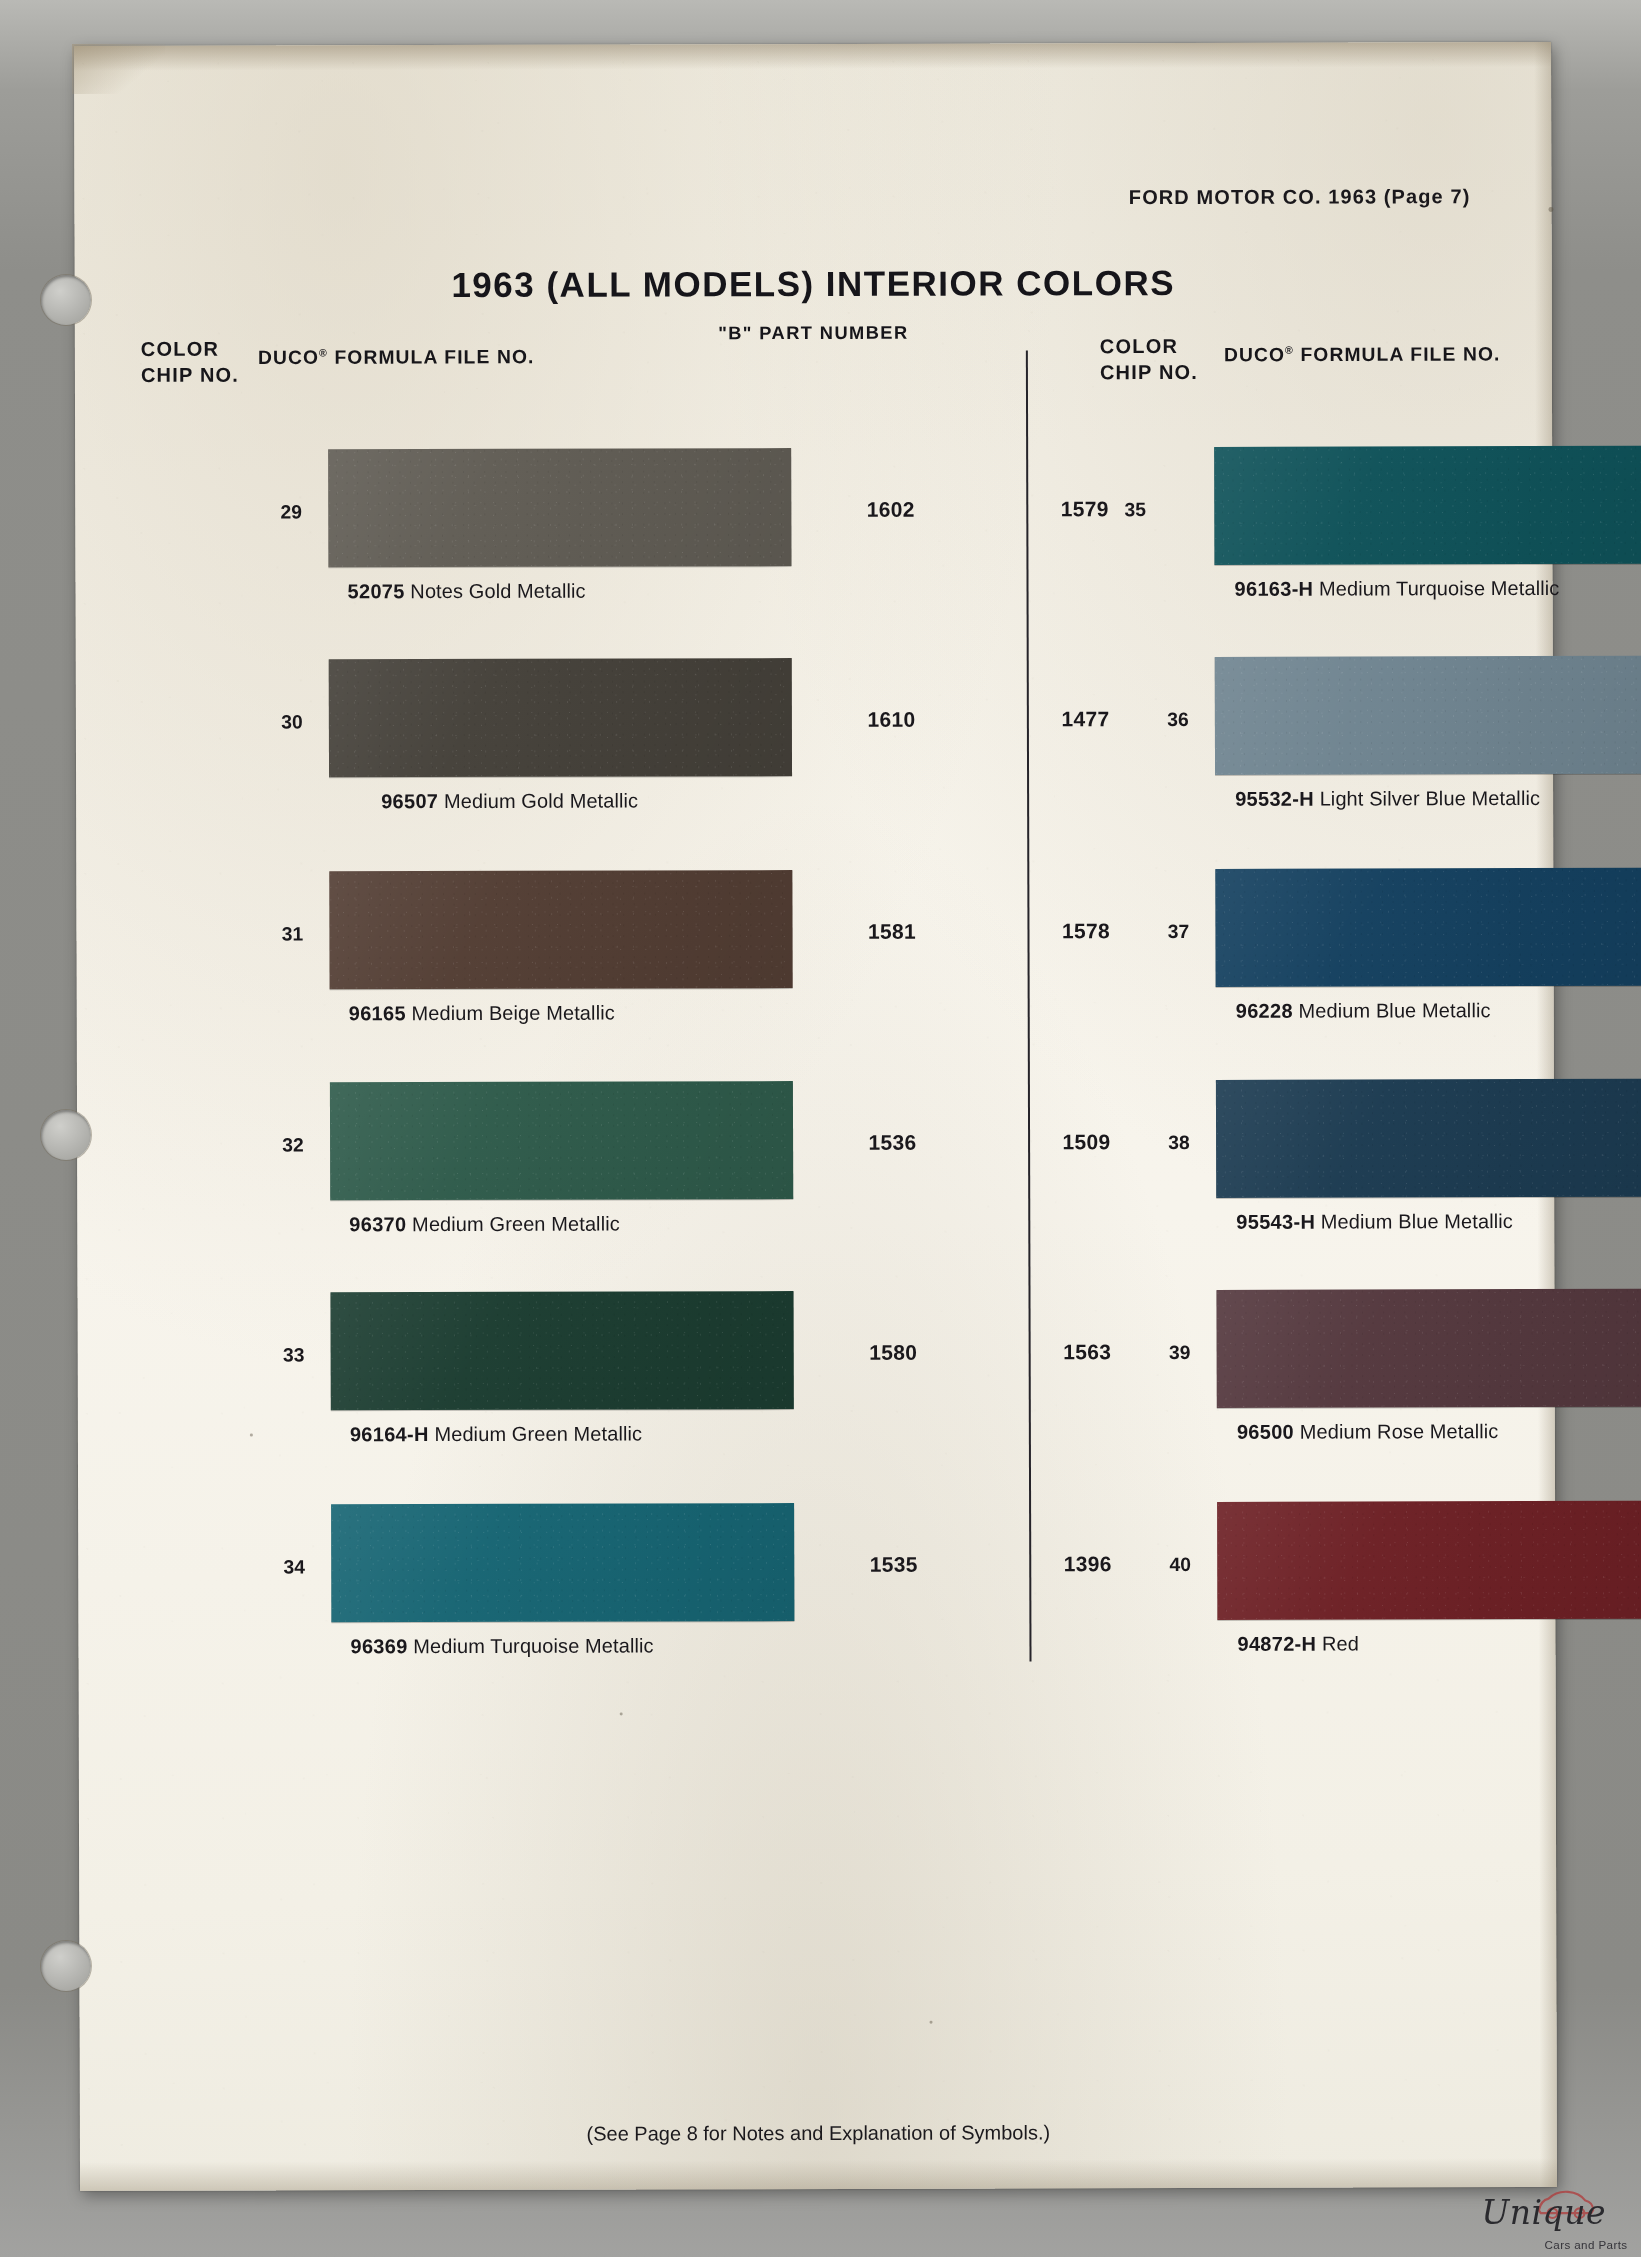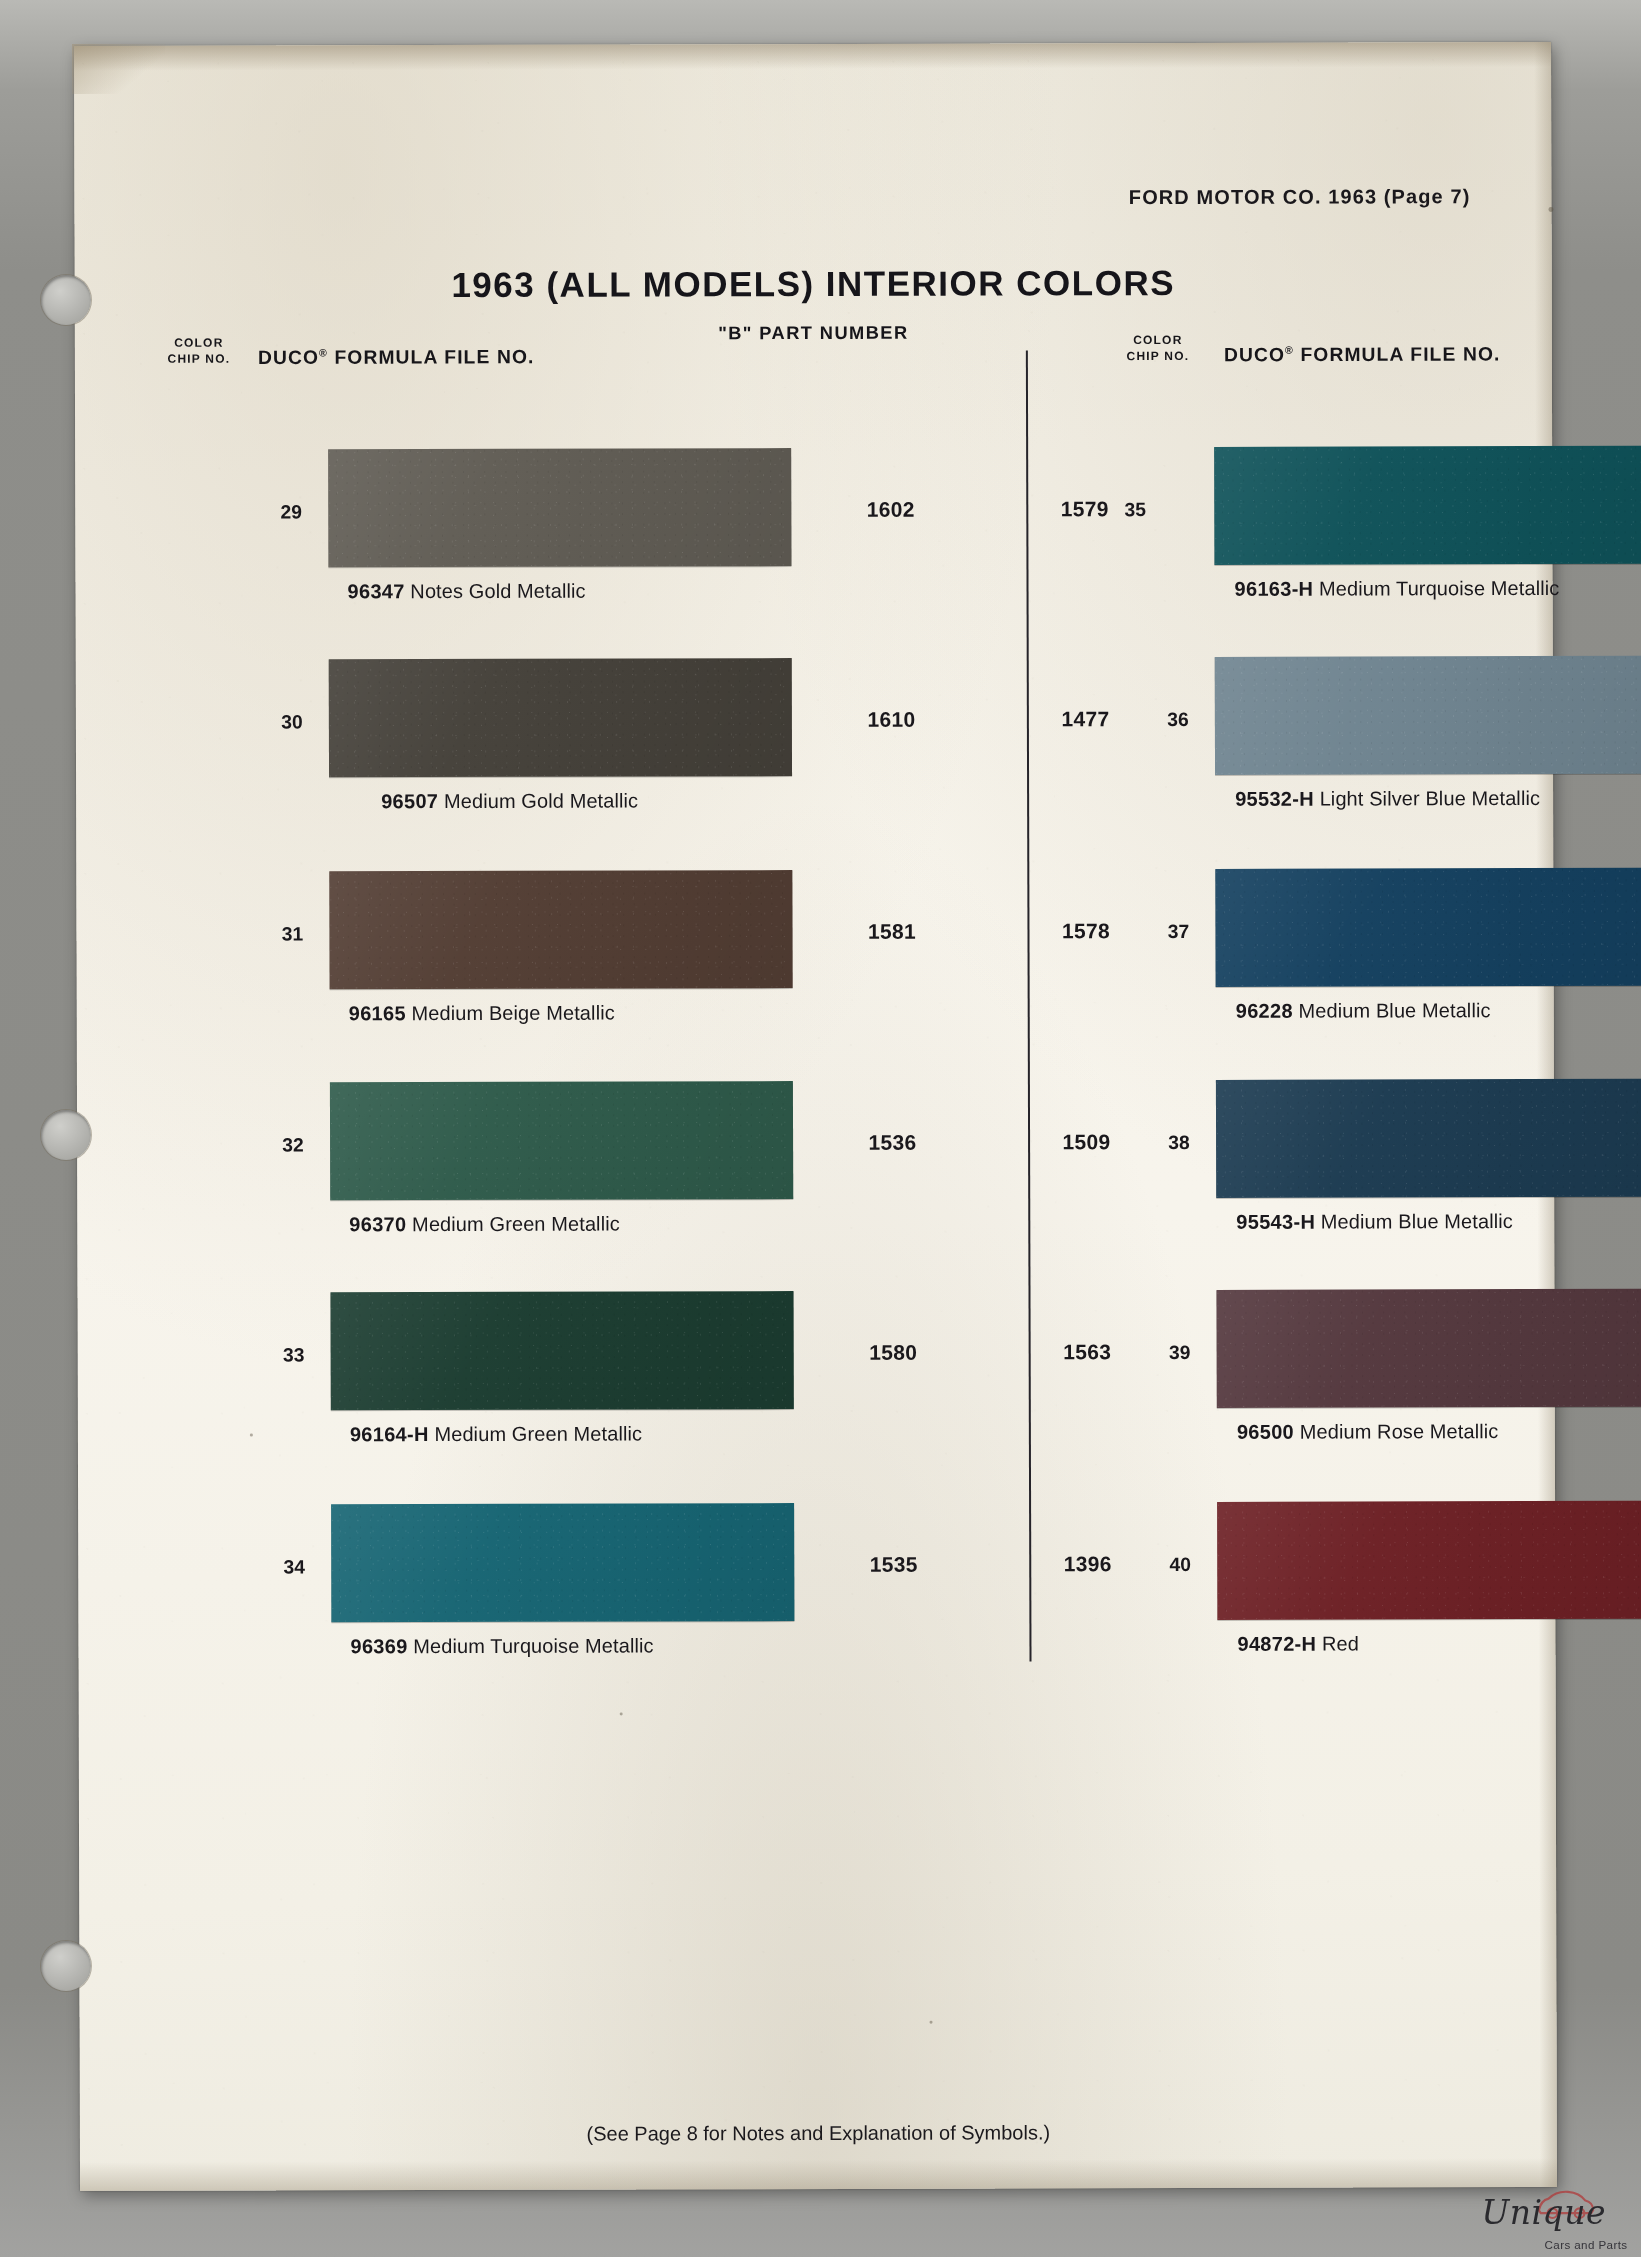--- a/index.html
+++ b/index.html
@@ -143,24 +143,24 @@
   }
 
   
   .colhead {
     position: absolute;
     font-weight: bold;
     color: #17161a;
   }
   .colhead .chipno {
     position: absolute;
-    font-size: 12px;
+    font-size: 20px;
     letter-spacing: 1.2px;
     line-height: 1.32;
-    text-align: center;
+    text-align: left;
     white-space: nowrap;
   }
   .colhead .duco {
     position: absolute;
     font-size: 19.3px;
     letter-spacing: 1.1px;
     white-space: nowrap;
   }
   .colhead .duco sup { font-size: 10.6px; vertical-align: super; }
 
@@ -312,21 +312,21 @@
       </div>
 
       <div class="row" style="left:0; top:404px;">
         <div class="num" style="left:193px;">29</div>
         <div class="chip" style="left: 253px; background-color: rgb(97, 93, 85);">
             <div class="sheen"></div>
             <div class="grain"></div>
           </div>
         <div class="part" style="left:772px;">1602</div>
         <div class="label" style="left:272px;">
-          <b>96347</b> 
+          <b>52075</b> 
           <span>Notes Gold Metallic</span>
         </div>
       </div>
 
       <div class="row" style="left:0; top:614px;">
         <div class="num" style="left:193px;">30</div>
         <div class="chip" style="left: 253px; background-color: rgb(69, 65, 58);">
             <div class="sheen"></div>
             <div class="grain"></div>
           </div>

